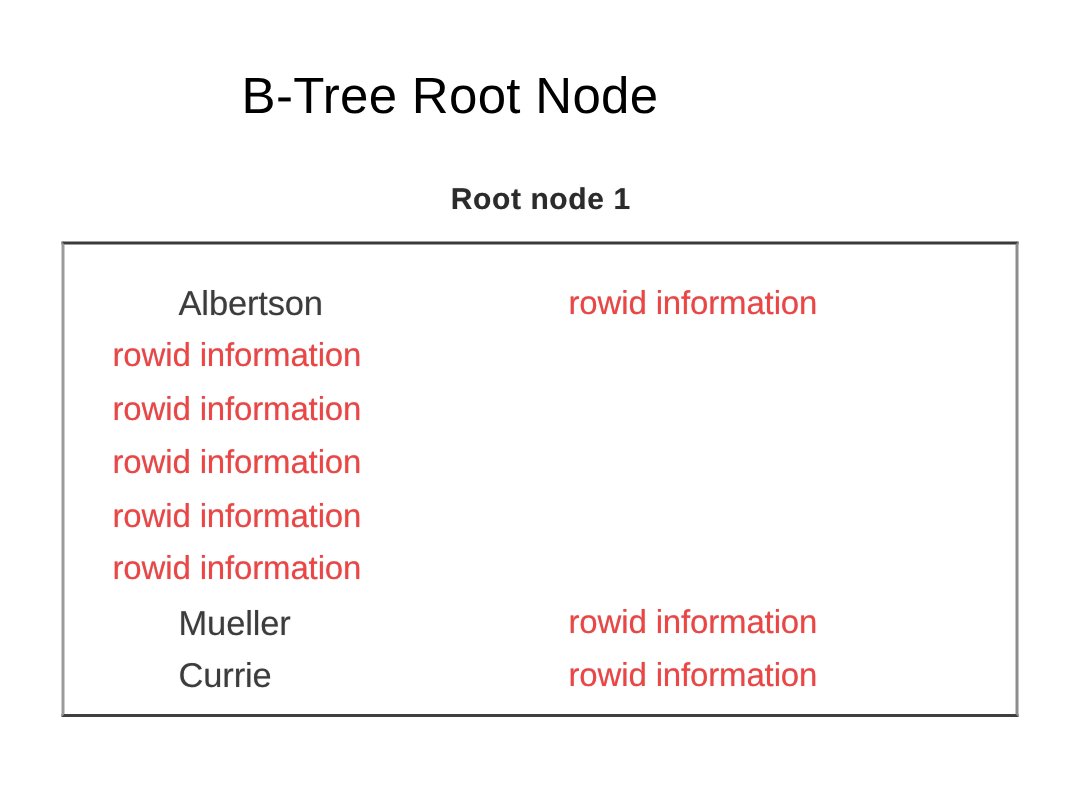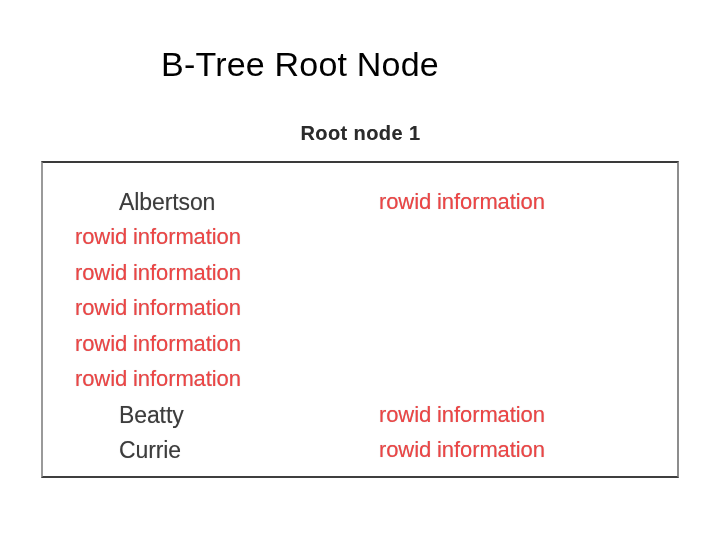--- a/index.html
+++ b/index.html
@@ -147,21 +147,21 @@
 
       <div class="entry-row">
         <span class="entry-rowid">rowid information</span>
       </div>
 
       <div class="entry-row">
         <span class="entry-rowid">rowid information</span>
       </div>
 
       <div class="entry-row">
-        <span class="entry-key">Beatty</span>
+        <span class="entry-key">Mueller</span>
         <span class="entry-rowid">rowid information</span>
       </div>
 
       <div class="entry-row">
         <span class="entry-key">Currie</span>
         <span class="entry-rowid">rowid information</span>
       </div>
 
     </div>
   </div>

